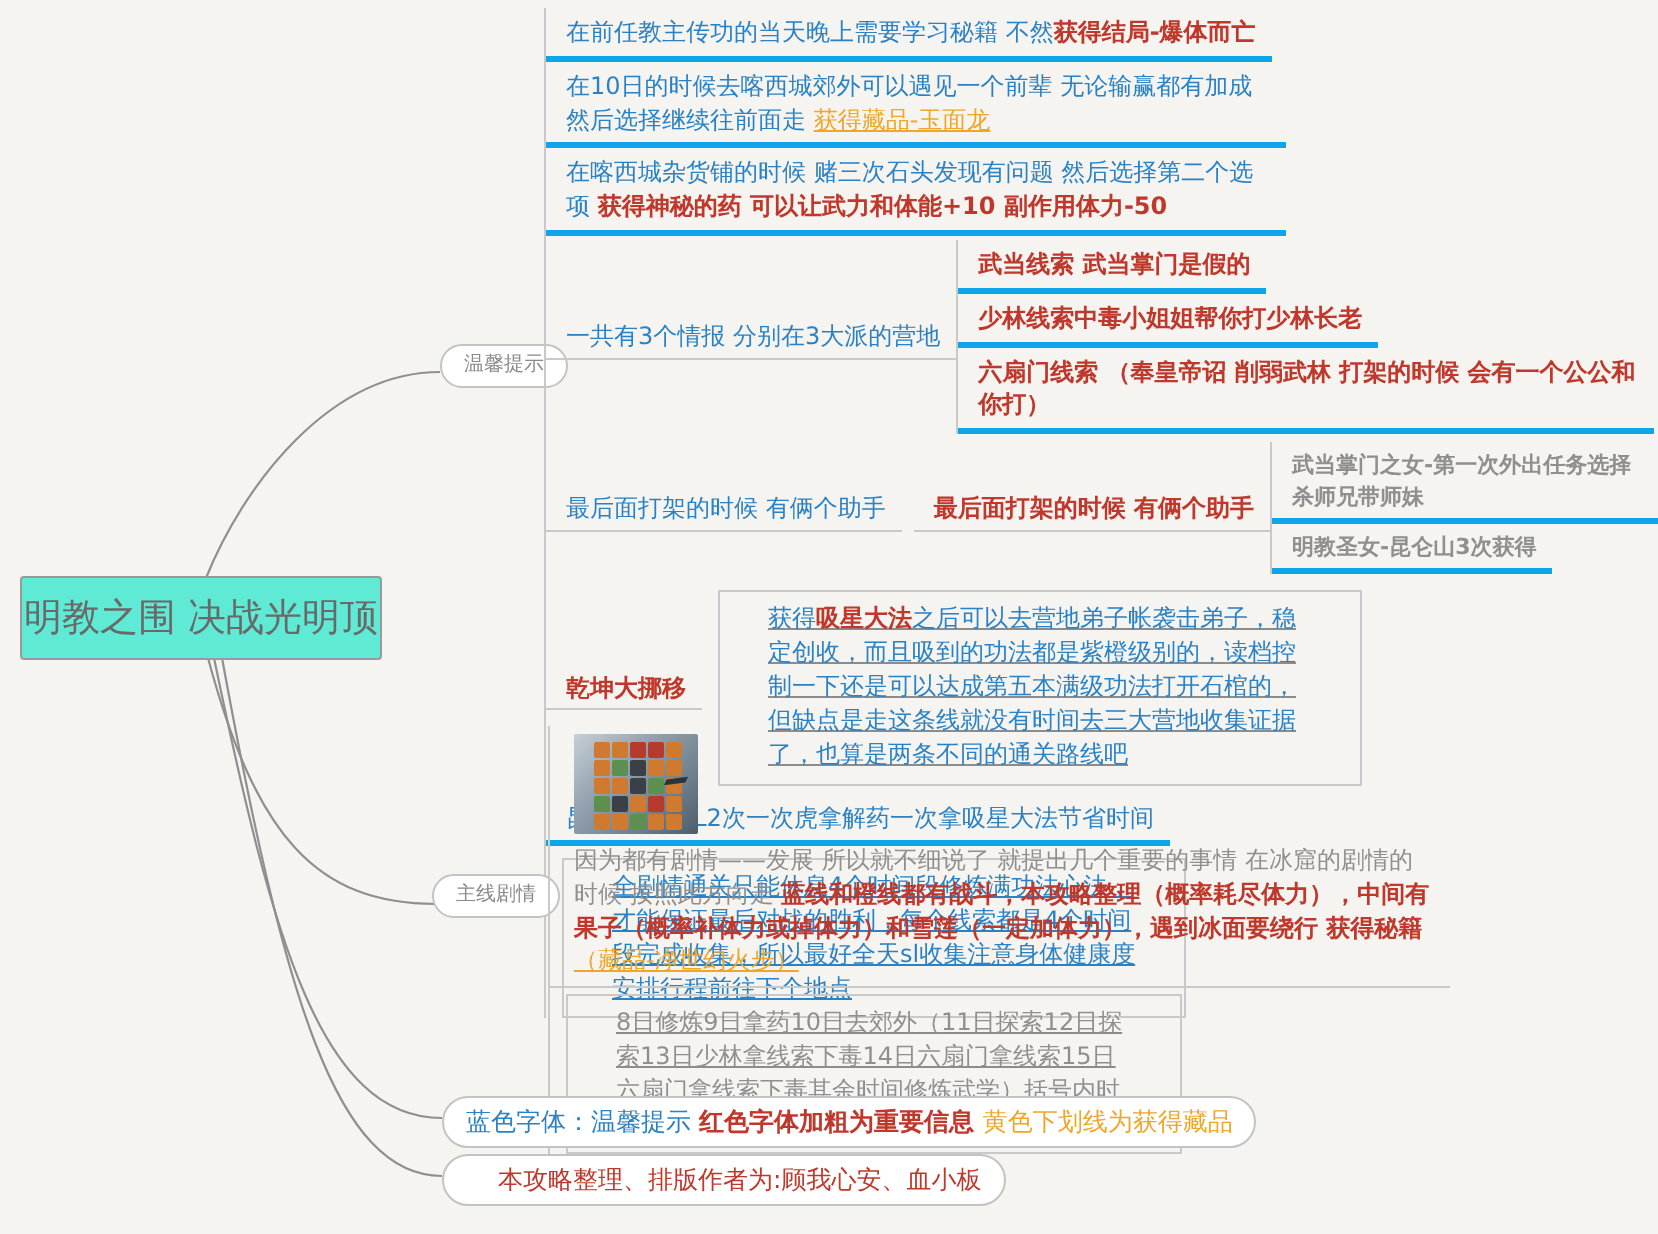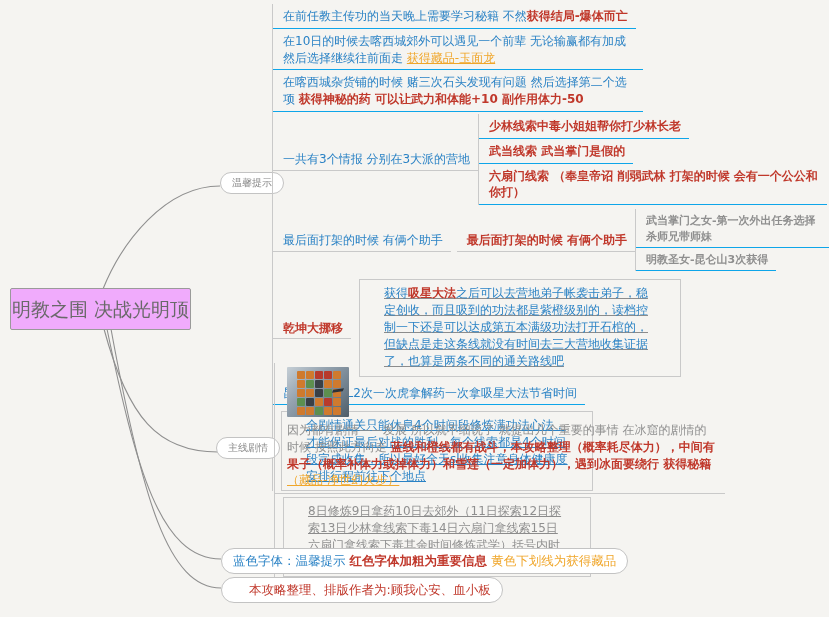--- a/index.html
+++ b/index.html
@@ -14,34 +14,34 @@
   
   .t-blue{color:#2a82c5;}
   .t-red{color:#c0382b;font-weight:bold;}
   .t-yellow{color:#f0a62a;}
   .t-yellow.u{text-decoration:underline;}
   .t-gray{color:#8f8f8f;}
 
   
   .root{
     position:absolute;left:10px;top:288px;width:181px;height:42px;
-    box-sizing:border-box;background:#f0abfc;border:1px solid #9a9a9a;border-radius:2px;
+    box-sizing:border-box;background:#5eead4;border:1px solid #9a9a9a;border-radius:2px;
     display:flex;align-items:center;justify-content:center;
     font-size:19px;color:#696969;white-space:nowrap;
   }
   
   .bubble{
     position:absolute;background:#fff;border:1px solid #c3c3c3;border-radius:14px;
     padding:3px 11px;color:#8a8a8a;font-size:10px;white-space:nowrap;box-sizing:border-box;
   }
 
   
   .node-col{position:absolute;border-left:1px solid #c9c9c9;}
   .leaf{
-    border-bottom:1px solid #0ea5e9;
+    border-bottom:3px solid #0ea5e9;
     padding:4px 8px 3px 10px;width:fit-content;max-width:352px;box-sizing:content-box;
   }
   .flex-row{display:flex;align-items:center;}
   .plabel{border-bottom:1px solid #c9c9c9;padding:3px 8px 2px 10px;width:fit-content;white-space:nowrap;}
   .sub-col{border-left:1px solid #c9c9c9;}
   .sub-col .leaf{max-width:330px;}
   .box{
     border:1px solid #c9c9c9;padding:5px 24px;line-height:1.42;
     width:fit-content;box-sizing:border-box;text-decoration:underline;
   }
@@ -89,22 +89,22 @@
       <span class="t-blue">在10日的时候去喀西城郊外可以遇见一个前辈 无论输赢都有加成 然后选择继续往前面走 </span><span class="t-yellow u">获得藏品-玉面龙</span>
     </div>
 
     <div class="leaf">
       <span class="t-blue">在喀西城杂货铺的时候 赌三次石头发现有问题 然后选择第二个选项 </span><span class="t-red">获得神秘的药 可以让武力和体能+10 副作用体力-50</span>
     </div>
 
     <div class="flex-row" style="margin-top:2px;">
       <div class="plabel t-blue">一共有3个情报 分别在3大派的营地</div>
       <div class="sub-col">
+        <div class="leaf t-red">武当线索 武当掌门是假的</div>
         <div class="leaf t-red">少林线索中毒小姐姐帮你打少林长老</div>
-        <div class="leaf t-red">武当线索 武当掌门是假的</div>
         <div class="leaf t-red">六扇门线索 （奉皇帝诏 削弱武林 打架的时候 会有一个公公和你打）</div>
       </div>
     </div>
 
     <div class="flex-row" style="margin-top:4px;">
       <div class="plabel t-blue">最后面打架的时候 有俩个助手</div>
       <div class="plabel t-red" style="margin-left:6px;">最后面打架的时候 有俩个助手</div>
       <div class="sub-col">
         <div class="leaf t-gray small">武当掌门之女-第一次外出任务选择 杀师兄带师妹</div>
         <div class="leaf t-gray small">明教圣女-昆仑山3次获得</div>

